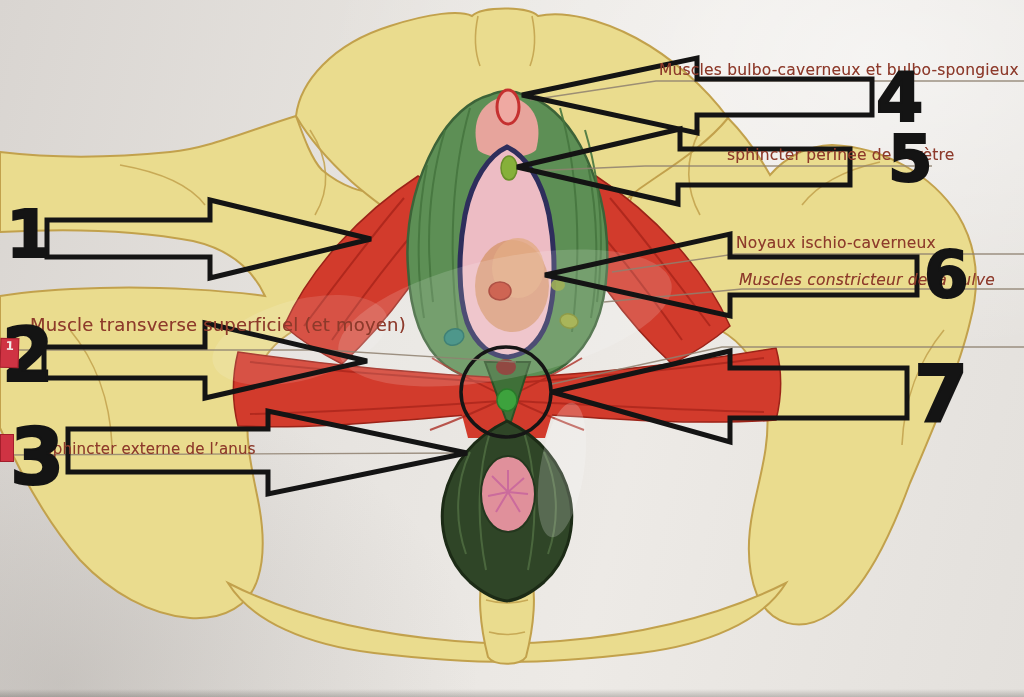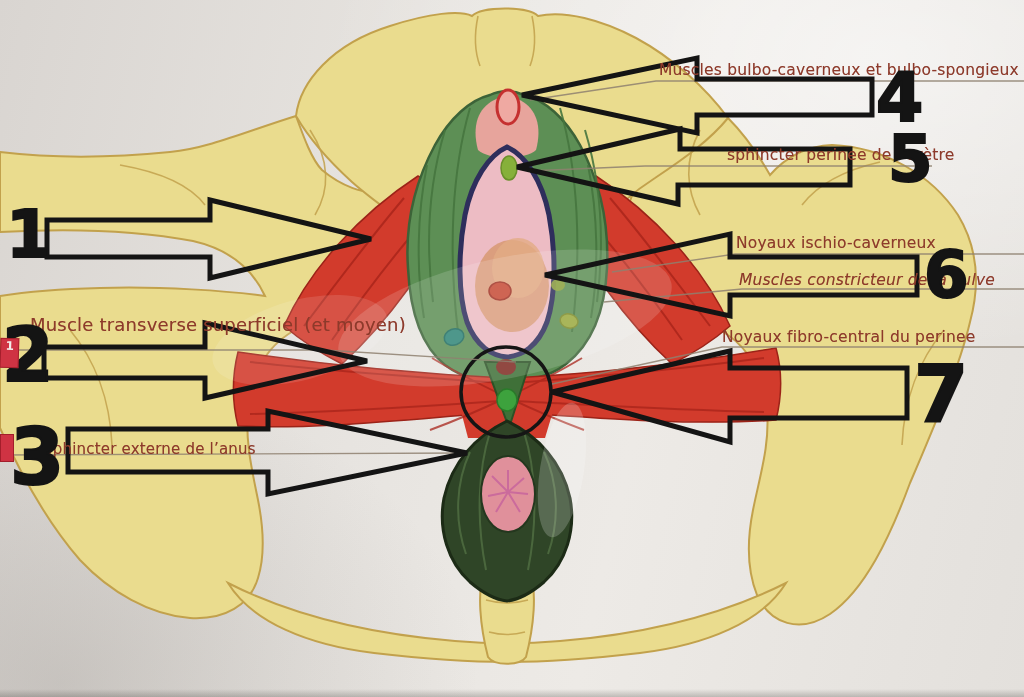--- a/index.html
+++ b/index.html
@@ -270,21 +270,20 @@
       <polygon points="517,167 680,129 680,149 850,149 850,185 678,185 678,204"></polygon>
       <polygon points="545,275 730,234 730,257 917,257 917,295 730,295 730,316"></polygon>
       <polygon points="552,392 730,351 730,368 907,368 907,418 730,418 730,442"></polygon>
     </g>
   </svg>
 
   <div class="lbl" style="left:659px;top:62px;">Muscles bulbo-caverneux et bulbo-spongieux</div>
   <div class="lbl" style="left:727px;top:147px;">sphincter perinee de l’urètre</div>
   <div class="lbl" style="left:736px;top:235px;">Noyaux ischio-caverneux</div>
   <div class="lbl" style="left:739px;top:272px;font-style:italic;">Muscles constricteur de la vulve</div>
-  <div class="lbl" style="left:722px;top:329px;">Noyaux fibro-central du perinee</div>
   <div class="lbl" style="left:30px;top:315px;font-size:18px;">Muscle transverse superficiel (et moyen)</div>
   <div class="lbl" style="left:43px;top:441px;font-size:15px;">Sphincter externe de l’anus</div>
 
   <div class="num" style="left:6px;top:202px;font-size:66px;">1</div>
   <div class="num" style="left:2px;top:318px;font-size:74px;">2</div>
   <div class="num" style="left:10px;top:418px;font-size:78px;">3</div>
   <div class="num" style="left:876px;top:64px;font-size:68px;">4</div>
   <div class="num" style="left:888px;top:127px;font-size:64px;">5</div>
   <div class="num" style="left:924px;top:243px;font-size:64px;">6</div>
   <div class="num" style="left:914px;top:355px;font-size:78px;">7</div>

